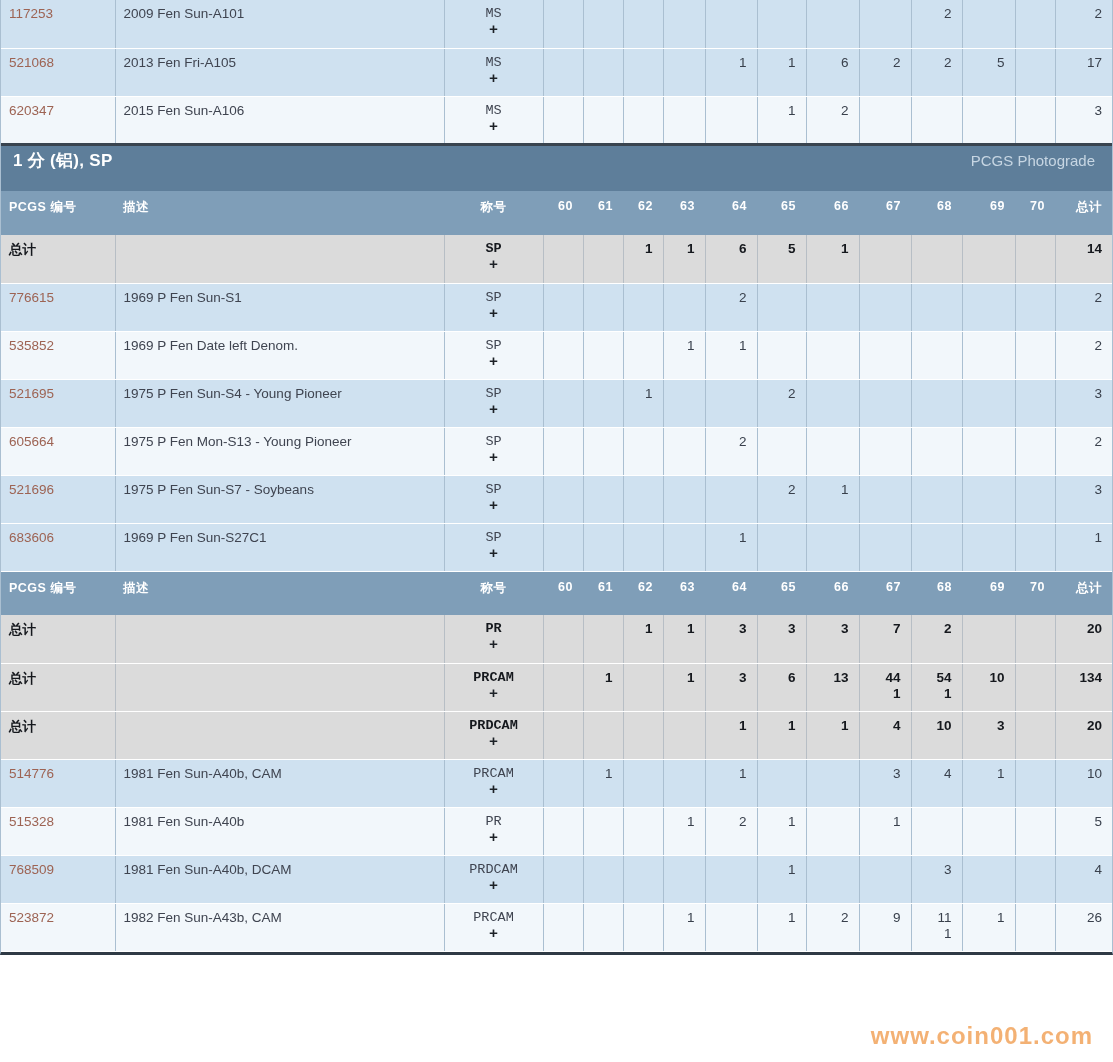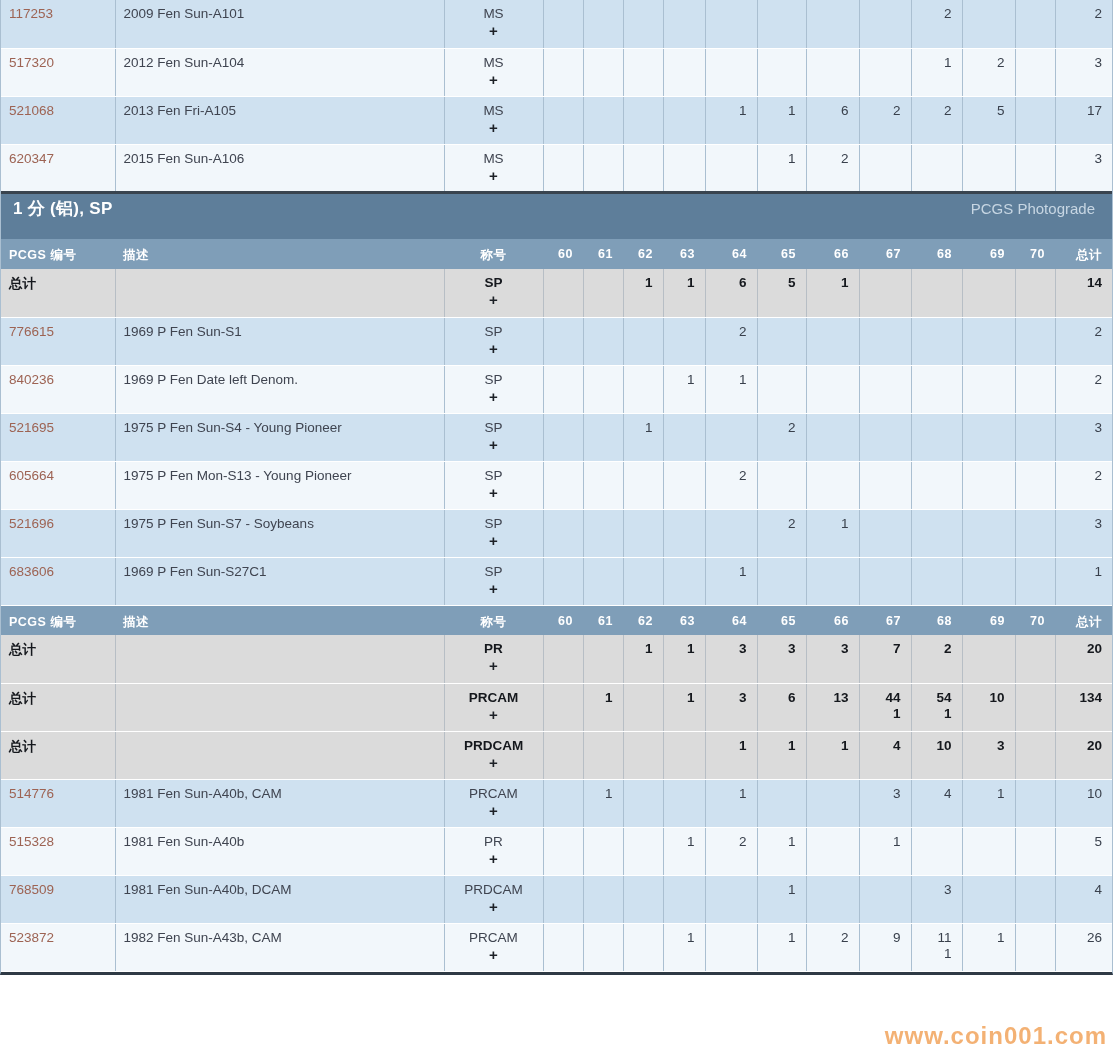--- a/index.html
+++ b/index.html
@@ -25,39 +25,39 @@
     vertical-align:top;padding:6px 10px 0 8px;font-size:13.5px;color:var(--text);
     height:48px;overflow:hidden;white-space:nowrap;
   }
   td:last-child{border-right:none;}
   tr.row-blue td{background:var(--row_blue);}
   tr.row-white td{background:var(--row_white);}
   tr.row-total td{background:var(--totals_bg);border-right-color:#b7bec5;
     font-weight:bold;color:#15181d;}
   td.num{text-align:right;color:var(--num);}
   tr.row-total td.num{color:#15181d;}
-  td.desig{text-align:center;padding:5px 4px 0 4px;}
+  td.desig{text-align:center;padding:5px 4px 0 4px;font-family:Liberation Mono, monospace;}
   .desig-line{display:block;line-height:17px;}
   .plus{display:block;font-weight:bold;font-size:15px;line-height:18px;color:#1c2026;}
   .num-line{display:block;line-height:16px;}
   .id-link{color:var(--link);text-decoration:none;cursor:pointer;}
   tr.band-row td{
     background:var(--band_bg);border-top:3px solid var(--band_border);
     border-right:none;border-bottom:none;height:47px;padding:0 17px 0 12px;
   }
   .band-inner{display:flex;align-items:center;justify-content:space-between;height:29px;}
   .band-title{color:#fff;font-weight:bold;font-size:17px;letter-spacing:.3px;}
   .band-link{color:var(--photograde);font-size:15px;text-decoration:none;cursor:pointer;}
   tr.cols-row td{
     background:var(--header_bg);color:#fff;font-weight:bold;font-size:12.5px;
-    border-right:none;border-bottom:none;height:30px;padding-top:8px;letter-spacing:.5px;
+    border-right:none;border-bottom:none;height:44px;padding-top:8px;letter-spacing:.5px;
   }
   tr.cols-row td.desig{padding-top:8px;}
   .watermark{
-    position:absolute;right:6px;bottom:12px;font-size:24px;font-weight:bold;
+    position:absolute;right:20px;bottom:12px;font-size:24px;font-weight:bold;
     color:var(--watermark);opacity:.85;letter-spacing:1px;pointer-events:none;
   }
 </style>
 </head>
 <body>
 
 <div class="report">
   <table>
     <colgroup>
       <col class="c-id">
@@ -92,44 +92,20 @@
           <td class="num"></td>
           <td class="num"></td>
           <td class="num"></td>
           <td class="num">
             <span class="num-line">2</span>
           </td>
           <td class="num"></td>
           <td class="num"></td>
           <td class="num">2</td>
         </tr>
-        <tr class="row-white">
-          <td><a class="id-link">517320</a></td>
-          <td>2012 Fen Sun-A104</td>
-          <td class="desig">
-            <span class="desig-line">MS</span>
-            <span class="plus">+</span>
-          </td>
-          <td class="num"></td>
-          <td class="num"></td>
-          <td class="num"></td>
-          <td class="num"></td>
-          <td class="num"></td>
-          <td class="num"></td>
-          <td class="num"></td>
-          <td class="num"></td>
-          <td class="num">
-            <span class="num-line">1</span>
-          </td>
-          <td class="num">
-            <span class="num-line">2</span>
-          </td>
-          <td class="num"></td>
-          <td class="num">3</td>
-        </tr>
         <tr class="row-blue">
           <td><a class="id-link">521068</a></td>
           <td>2013 Fen Fri-A105</td>
           <td class="desig">
             <span class="desig-line">MS</span>
             <span class="plus">+</span>
           </td>
           <td class="num"></td>
           <td class="num"></td>
           <td class="num"></td>
@@ -250,21 +226,21 @@
           </td>
           <td class="num"></td>
           <td class="num"></td>
           <td class="num"></td>
           <td class="num"></td>
           <td class="num"></td>
           <td class="num"></td>
           <td class="num">2</td>
         </tr>
         <tr class="row-white">
-          <td><a class="id-link">840236</a></td>
+          <td><a class="id-link">535852</a></td>
           <td>1969 P Fen Date left Denom.</td>
           <td class="desig">
             <span class="desig-line">SP</span>
             <span class="plus">+</span>
           </td>
           <td class="num"></td>
           <td class="num"></td>
           <td class="num"></td>
           <td class="num">
             <span class="num-line">1</span>

